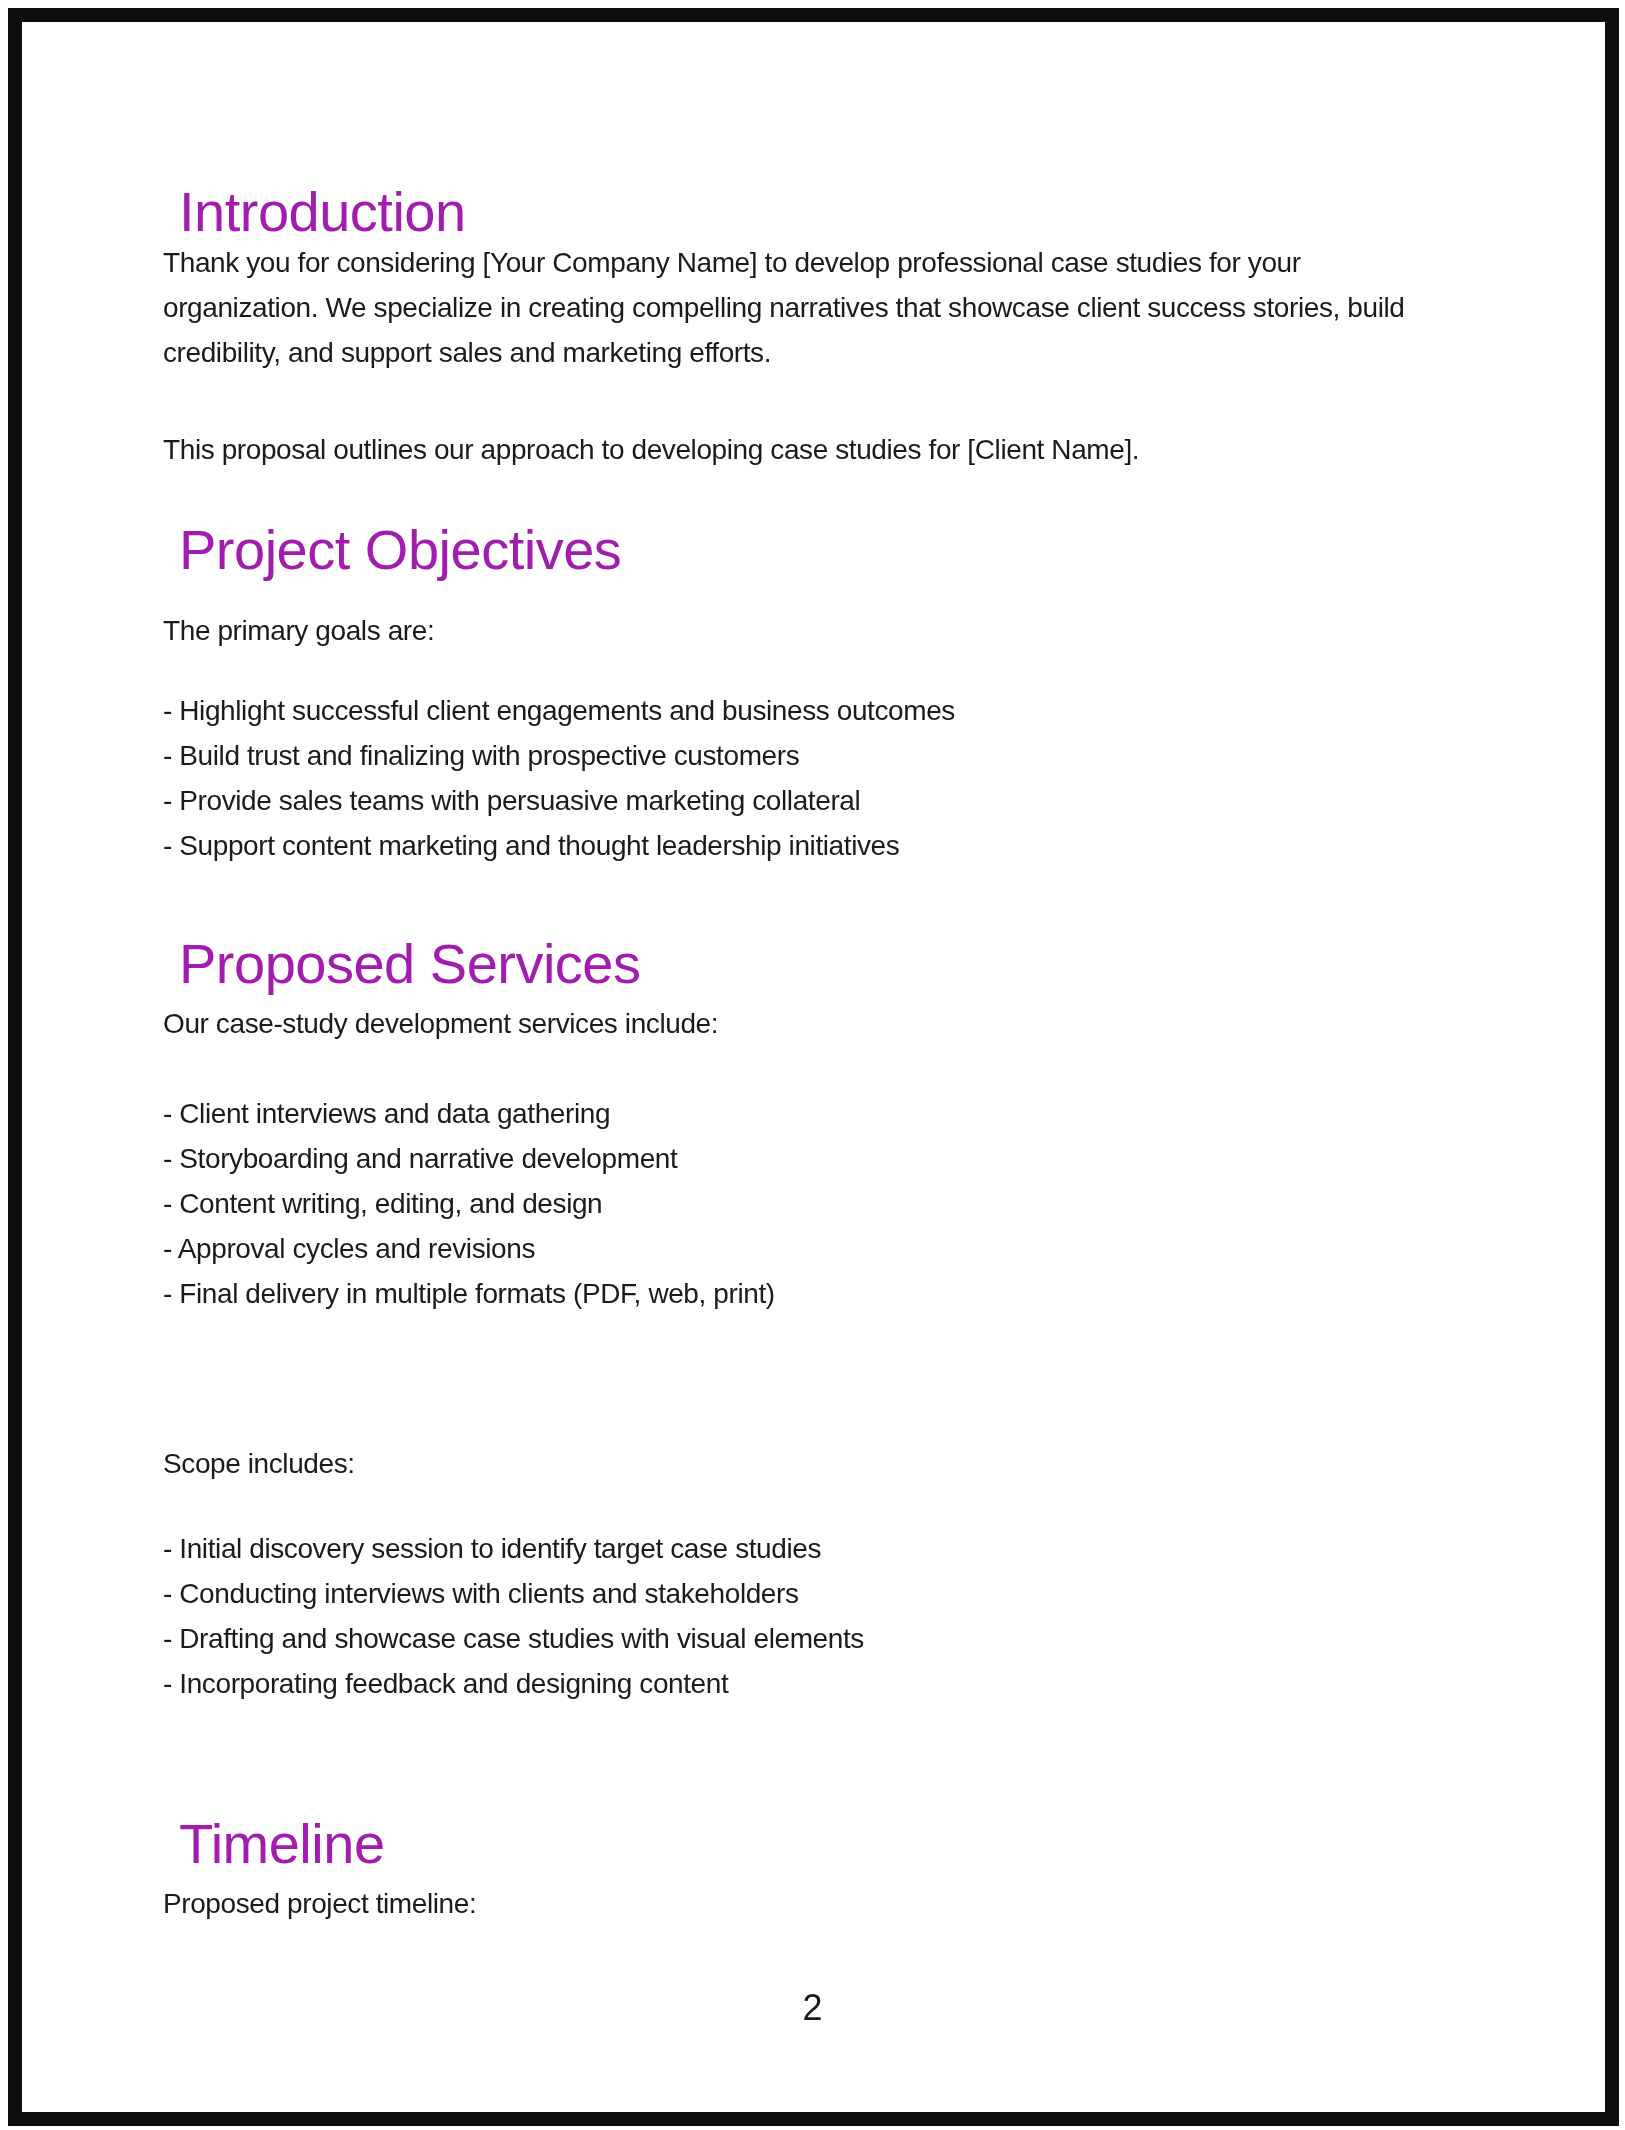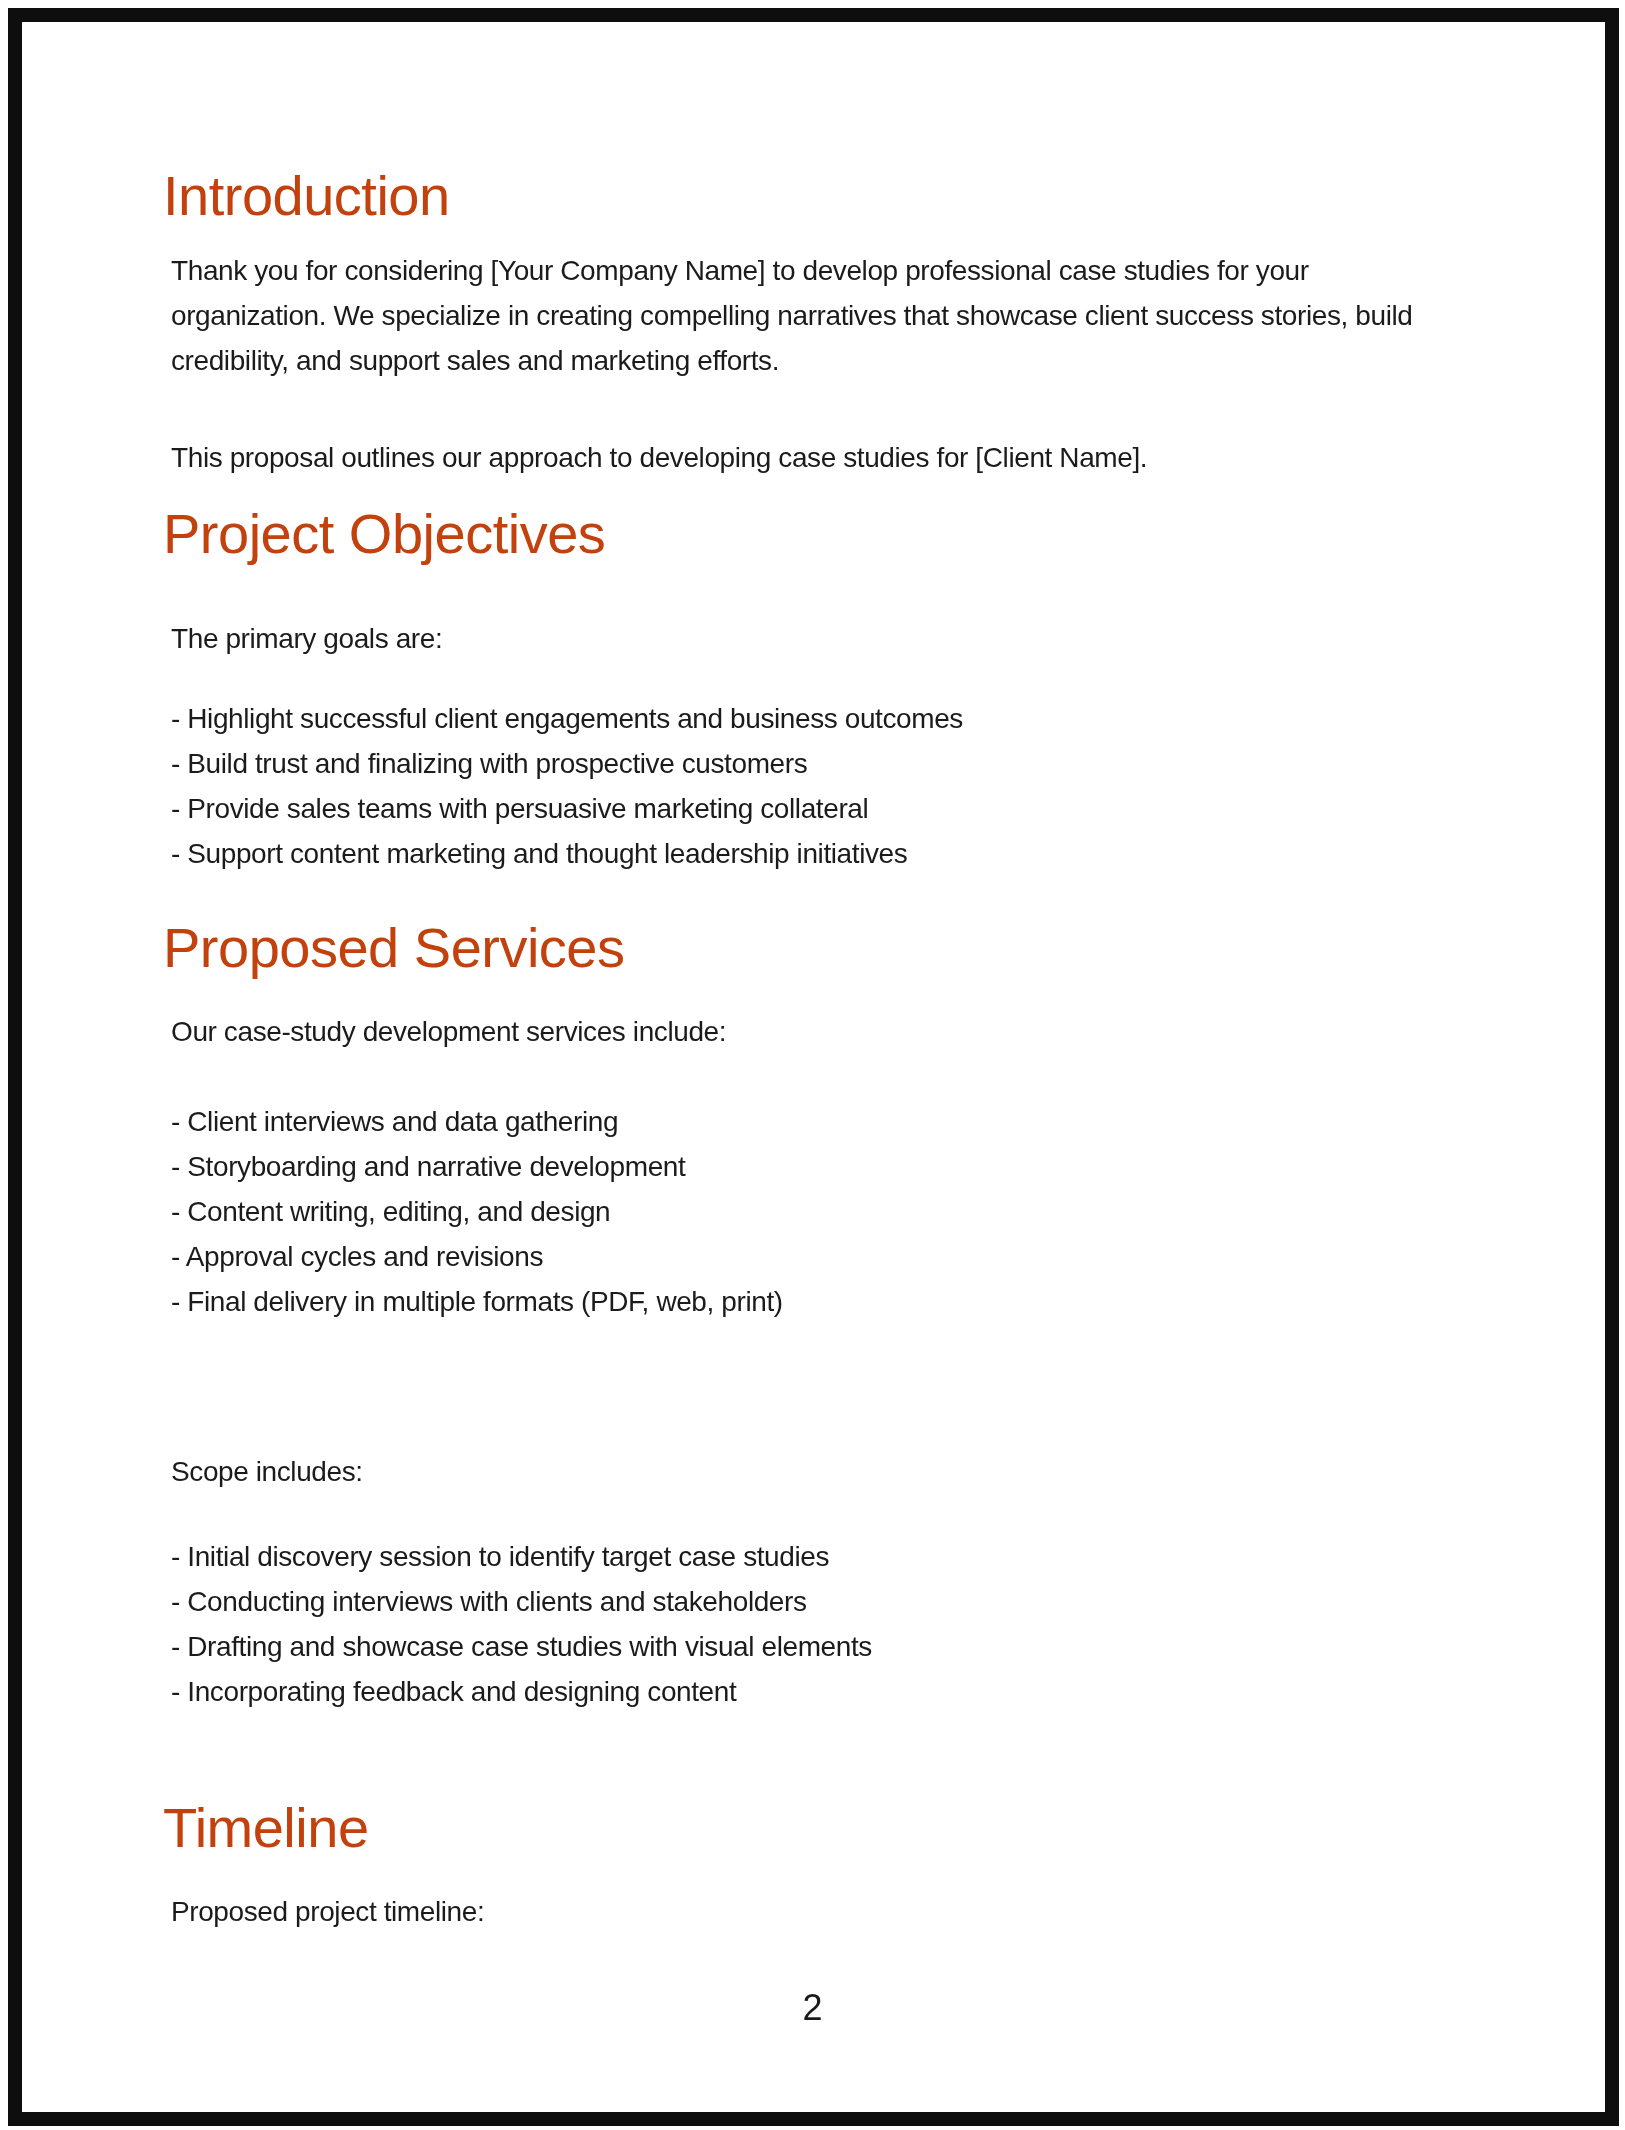--- a/index.html
+++ b/index.html
@@ -21,32 +21,32 @@
     left: 8px;
     top: 8px;
     right: 6px;
     bottom: 4px;
     border: 14px solid #0e0e0e;
     pointer-events: none;
   }
   .h1 {
     position: absolute;
     left: 163px;
-    margin: 0;
+    margin: 16px;
     font-size: 56px;
     line-height: 60px;
     font-weight: 400;
     letter-spacing: -0.5px;
-    color: #c2410c;
+    color: #a21caf;
     white-space: nowrap;
   }
   .bodyblock {
     position: absolute;
     left: 163px;
-    margin: 8px;
+    margin: 0;
   }
   .bodyblock .line {
     font-size: 28px;
     line-height: 45px;
     letter-spacing: -0.4px;
     white-space: nowrap;
     color: #1b1b1b;
   }
   .page-number {
     position: absolute;

